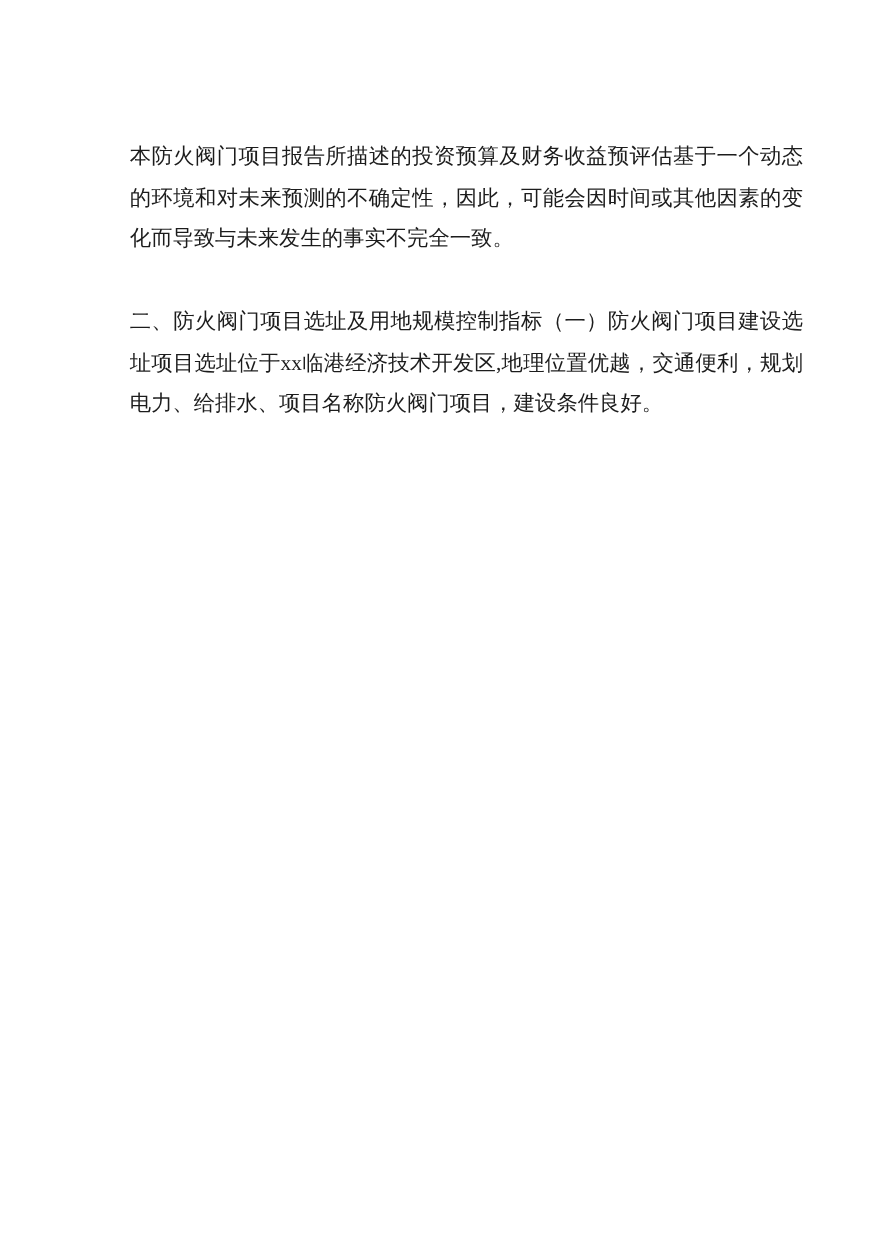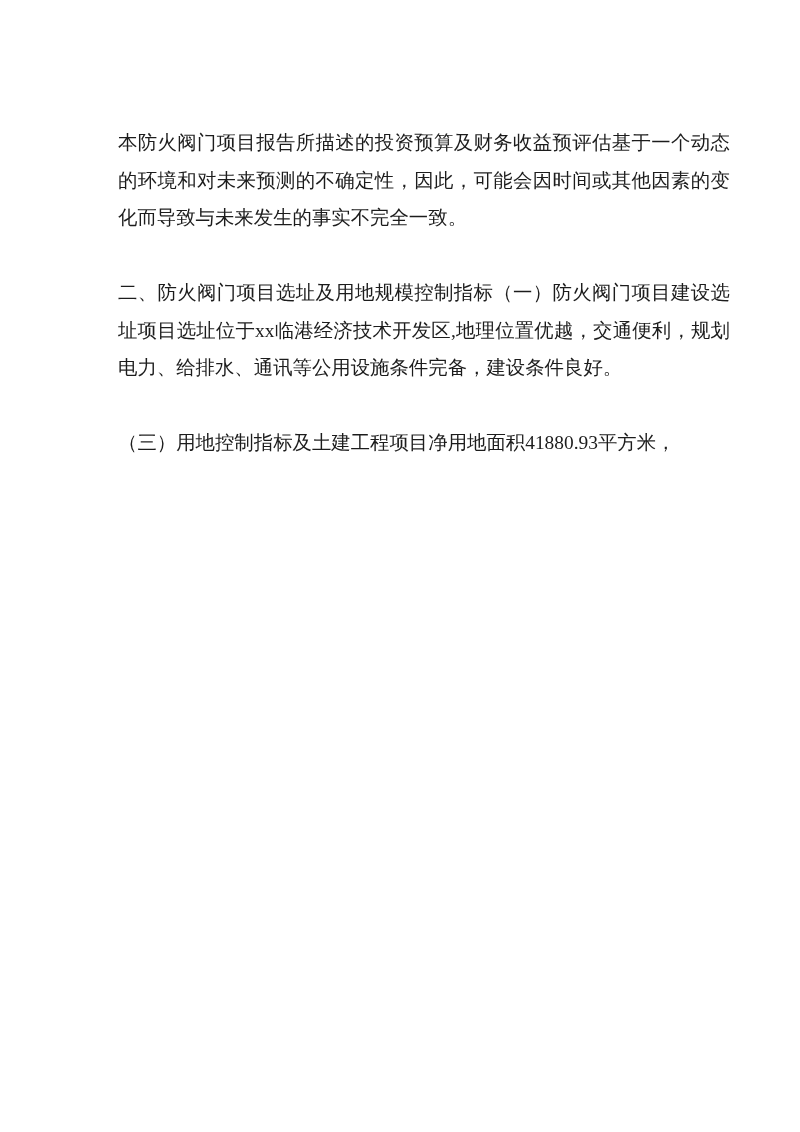--- a/index.html
+++ b/index.html
@@ -29,15 +29,14 @@
     text-align: justify;
     text-justify: inter-ideograph;
     overflow-wrap: break-word;
   }
 </style>
 </head>
 <body>
 
 <div class="page">
   <p class="doc-paragraph">本防火阀门项目报告所描述的投资预算及财务收益预评估基于一个动态的环境和对未来预测的不确定性，因此，可能会因时间或其他因素的变化而导致与未来发生的事实不完全一致。</p>
-  <p class="doc-paragraph">二、防火阀门项目选址及用地规模控制指标（一）防火阀门项目建设选址项目选址位于xx临港经济技术开发区,地理位置优越，交通便利，规划电力、给排水、通讯等公用设施条件完备，建设条件良好。</p>
-  <p class="doc-paragraph">（三）用地控制指标及土建工程项目净用地面积41880.93平方米，</p>
+  <p class="doc-paragraph">二、防火阀门项目选址及用地规模控制指标（一）防火阀门项目建设选址项目选址位于xx临港经济技术开发区,地理位置优越，交通便利，规划电力、给排水、项目名称防火阀门项目，建设条件良好。</p>
 </div>
 
 </body></html>

